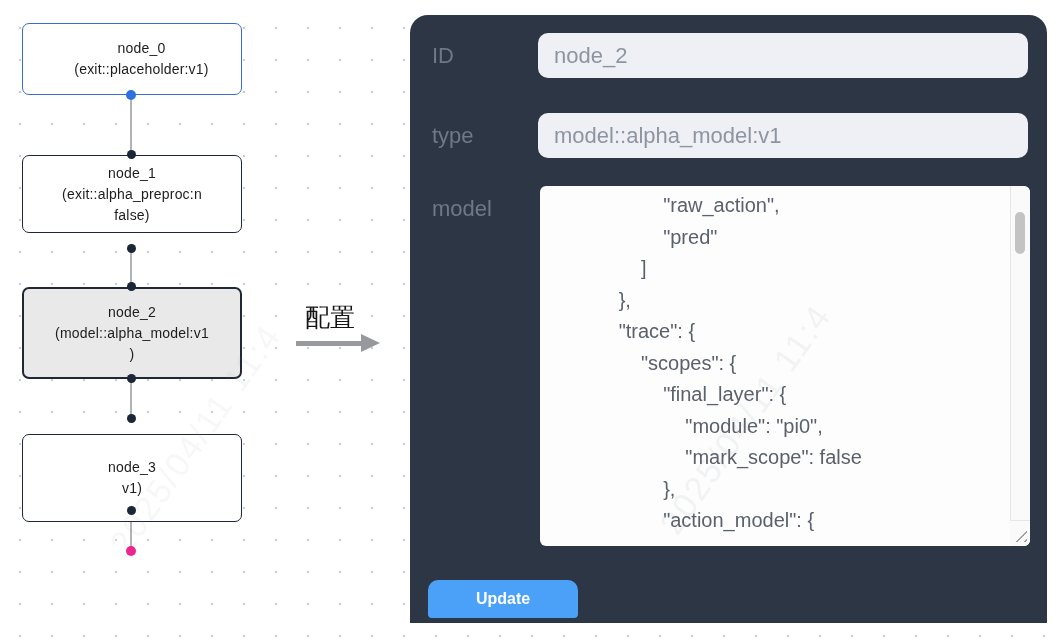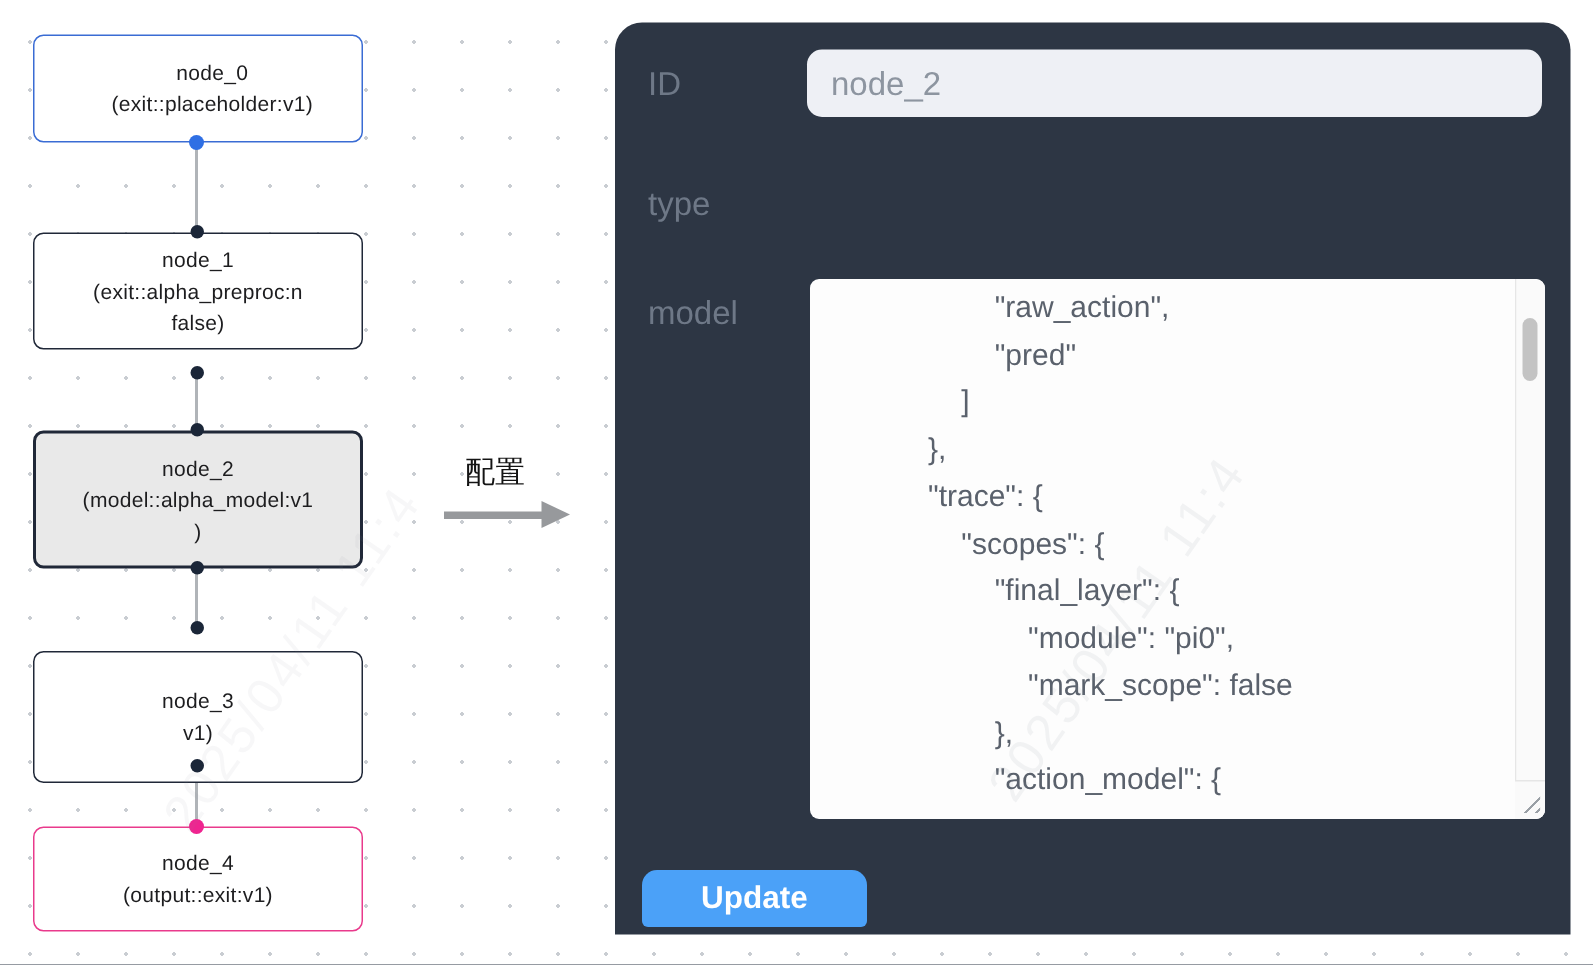--- a/index.html
+++ b/index.html
@@ -28,21 +28,21 @@
     font-size:14px;line-height:21px;color:#1d1d1f;text-align:center;letter-spacing:.2px;
   }
   .node.input{border-color:var(--node-border-input);padding-left:19px;}
   .node.output{border-color:var(--node-border-output);}
   .node.selected{border:2.5px solid var(--node-border-default);background:var(--node-selected-bg);}
   .port{position:absolute;width:9px;height:9px;border-radius:50%;background:var(--port-default);z-index:3;}
   .port.blue{background:var(--port-input);width:10px;height:10px;}
   .port.pink{background:var(--port-output);width:10px;height:10px;}
   
   .transition-label{position:absolute;left:282px;top:301px;width:96px;text-align:center;
-    font-size:20px;color:#141414;z-index:2;}
+    font-size:25px;color:#141414;z-index:2;}
   .arrow-shaft{position:absolute;left:296px;top:341px;width:66px;height:5px;background:#97999c;z-index:2;}
   .arrow-head{position:absolute;left:361px;top:334px;width:0;height:0;z-index:2;
     border-left:19px solid #97999c;border-top:9.5px solid transparent;border-bottom:9.5px solid transparent;}
   
   .panel{position:absolute;left:410px;top:15px;width:637px;height:608px;background:var(--panel-bg);
     border-radius:18px 18px 0 0;overflow:hidden;z-index:10;}
   .field-label{position:absolute;left:0;width:102px;text-align:left;color:var(--label-text);
     font-size:22px;margin-left:22px;}
   .field-input{position:absolute;left:128px;width:490px;height:45px;border:none;outline:none;
     background:var(--field-bg);border-radius:10px;color:var(--field-text);font-size:22px;
@@ -52,21 +52,21 @@
   .config-pre{margin:0;padding:4px 28px 0 12px;white-space:pre;font-family:"Liberation Sans","DejaVu Sans",sans-serif;
     font-size:20px;line-height:31.5px;color:var(--config-text);}
   .sb-track{position:absolute;right:0;top:0;width:20px;height:100%;background:#fafafa;
     border-left:1px solid #e6e6e6;border-radius:0 6px 6px 0;}
   .sb-thumb{position:absolute;right:5px;top:26px;width:10px;height:42px;background:#c3c3c3;border-radius:5px;}
   .sb-corner{position:absolute;right:0;bottom:0;width:20px;height:26px;background:#fafafa;border-top:1px solid #e6e6e6;}
   .resize-grip{position:absolute;right:3px;bottom:4px;width:13px;height:13px;
     background:repeating-linear-gradient(135deg,#9aa0a6 0 1.6px,transparent 1.6px 5.2px);
     clip-path:polygon(100% 0,100% 100%,0 100%);}
   .update-btn{position:absolute;left:18px;top:565px;width:150px;height:38px;background:var(--button-bg);
-    color:var(--button-text);border:none;border-radius:10px 10px 4px 4px;font-size:21px;font-weight:600;
+    color:var(--button-text);border:none;border-radius:10px 10px 4px 4px;font-size:16px;font-weight:600;
     font-family:"Liberation Sans","DejaVu Sans",sans-serif;cursor:pointer;}
   
   .watermark{position:absolute;z-index:50;pointer-events:none;color:rgba(140,148,160,0.10);
     font-size:34px;letter-spacing:2px;white-space:nowrap;transform:rotate(-55deg);}
 </style>
 </head>
 <body>
 
 <div class="canvas">
 
@@ -90,24 +90,20 @@
     <div>node_2</div>
     <div>(model::alpha_model:v1</div>
     <div>)</div>
   </div>
 
   <div class="node" style="top:434px;height:88px">
     <div>node_3</div>
     <div>v1)</div>
   </div>
 
-  <div class="node output" style="top:551px;height:70px">
-    <div>node_4</div>
-    <div>(output::exit:v1)</div>
-  </div>
 
   <span class="port blue" style="left:126px;top:90px"></span>
   <span class="port" style="left:126.5px;top:150px"></span>
   <span class="port" style="left:126.5px;top:244px"></span>
   <span class="port" style="left:126.5px;top:282px"></span>
   <span class="port" style="left:126.5px;top:374px"></span>
   <span class="port" style="left:126.5px;top:414px"></span>
   <span class="port" style="left:126.5px;top:506px"></span>
   <span class="port pink" style="left:126px;top:546px"></span>
 </div>
@@ -115,20 +111,21 @@
 <div class="transition-label">配置</div>
 <span class="arrow-shaft"></span>
 <span class="arrow-head"></span>
 
 <div class="panel">
 
   <div class="field-label" style="top:28px">ID</div>
   <input class="field-input" style="top: 18px;" type="text" value="node_2">
 
   <div class="field-label" style="top:108px">type</div>
+  <input class="field-input" style="top: 98px;" type="text" value="model::alpha_model:v1">
 
   <div class="field-label" style="top:181px">model</div>
 
   <div class="config-editor">
     <pre class="config-pre">                    "raw_action",
                     "pred"
                 ]
             },
             "trace": {
                 "scopes": {

